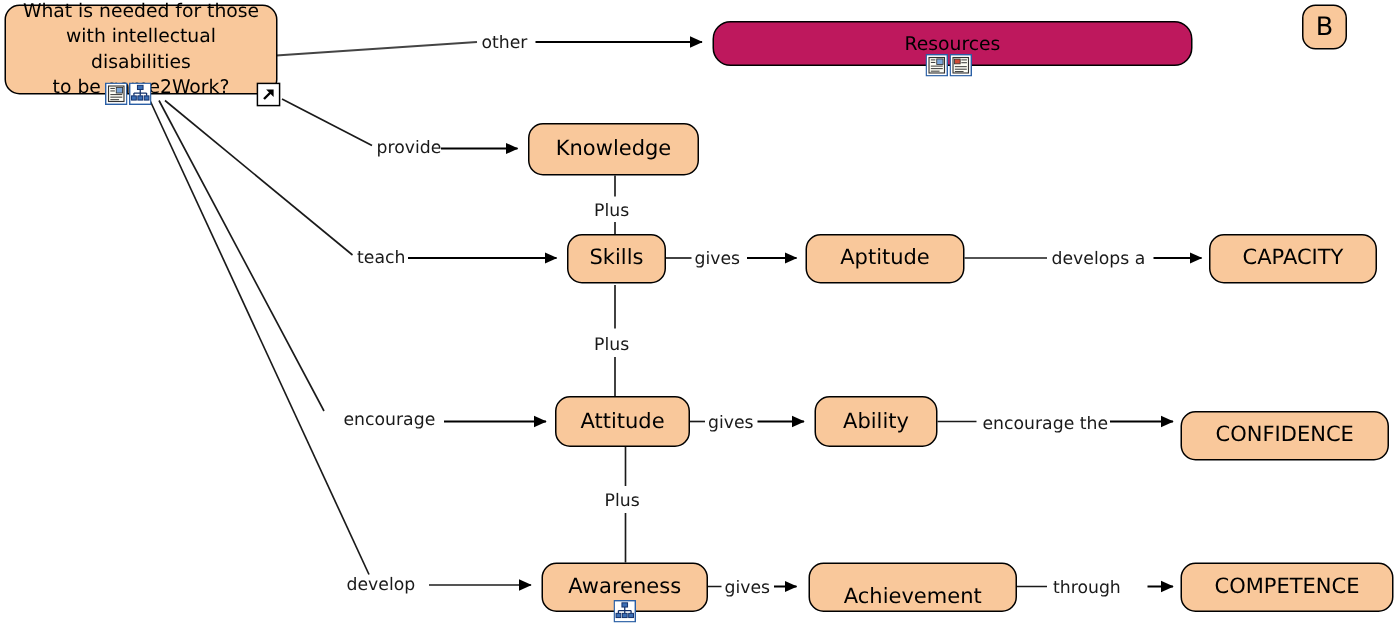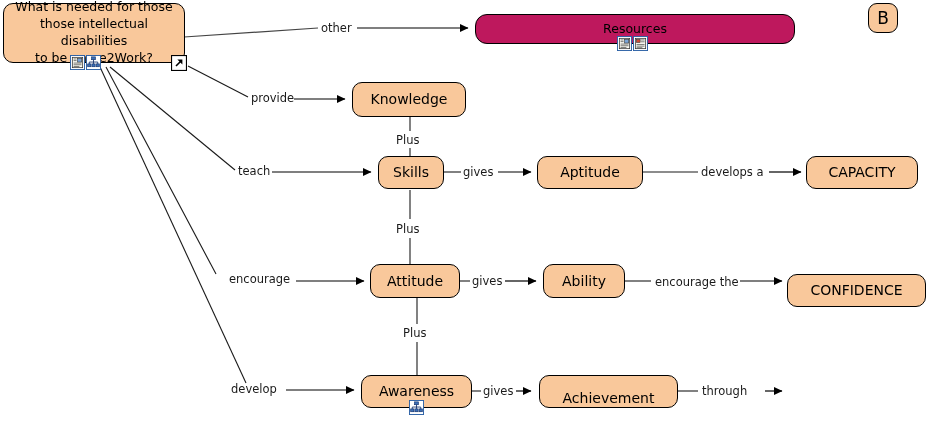--- a/index.html
+++ b/index.html
@@ -137,21 +137,21 @@
     <path d="M472,391 L481,391" stroke="#1a1a1a" stroke-width="1.1" fill="none"></path>
     <path d="M516,391 L531,391" stroke="#000" stroke-width="1.2" fill="none" marker-end="url(#arw)"></path>
 
     <path d="M678,391 L698,391" stroke="#1a1a1a" stroke-width="1.1" fill="none"></path>
     <path d="M765,391 L782,391" stroke="#000" stroke-width="1.2" fill="none" marker-end="url(#arw)"></path>
   </svg>
 
   <div class="node root" style="left:3px; top:3px; width:182px; height:60px;">
     <div style="width:100%;">
       <div>What is needed for those</div>
-      <div>those intellectual disabilities</div>
+      <div>with intellectual disabilities</div>
       <div>to be game2Work?</div>
     </div>
   </div>
 
   <div class="icon-row" style="left:70px; top:55px;">
     <span>
       <svg class="mini-icon" viewBox="0 0 16 16">
         <rect x="0.5" y="0.5" width="15" height="15" fill="#ffffff" stroke="#2a5fa5" stroke-width="1"></rect>
         <rect x="2.5" y="2.5" width="11" height="11" fill="#fdfdf5" stroke="#333" stroke-width="0.8"></rect>
         <rect x="8" y="3.5" width="4.5" height="4" fill="#7aa5d8" stroke="#333" stroke-width="0.6"></rect>
@@ -265,20 +265,23 @@
         <rect x="6.3" y="9.5" width="3.4" height="3" fill="#3c6fb5" stroke="#12306b" stroke-width="0.7"></rect>
         <rect x="10.8" y="9.5" width="3.4" height="3" fill="#3c6fb5" stroke="#12306b" stroke-width="0.7"></rect>
       </svg>
     </span>
   </div>
 
   <div class="node concept" style="left:539px; top:375px; width:139px; height:33px;align-items:flex-end;">
     <span>Achievement</span>
   </div>
 
+  <div class="node concept" style="left:787px; top:375px; width:142px; height:33px;">
+    <span>COMPETENCE</span>
+  </div>
 
   <span class="edge-label" style="left:321px; top:21px;">other</span>
   <span class="edge-label" style="left:251px; top:91px;">provide</span>
   <span class="edge-label" style="left:238px; top:164px;">teach</span>
   <span class="edge-label" style="left:229px; top:272px;">encourage</span>
   <span class="edge-label" style="left:231px; top:382px;">develop</span>
 
   <span class="edge-label" style="left:396px; top:133px;">Plus</span>
   <span class="edge-label" style="left:396px; top:222px;">Plus</span>
   <span class="edge-label" style="left:403px; top:326px;">Plus</span>

